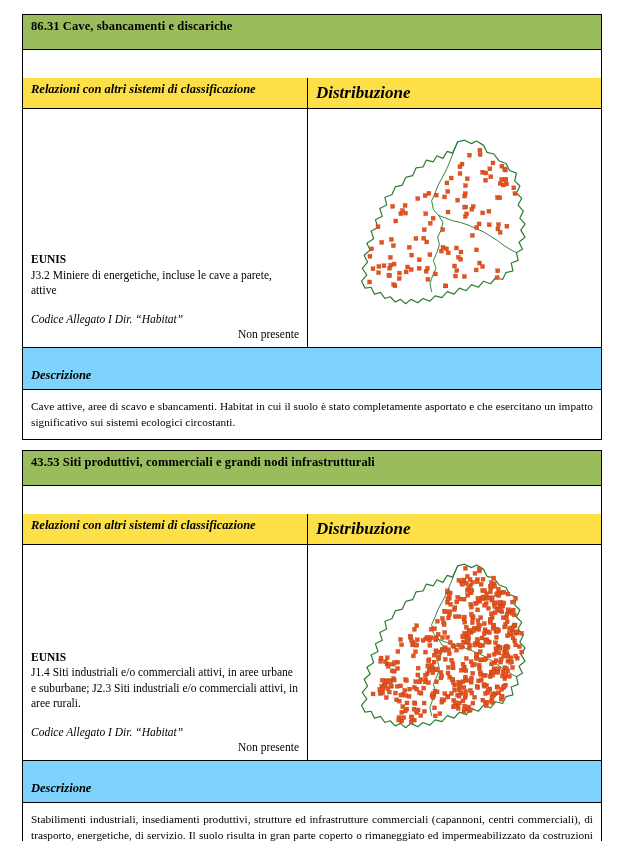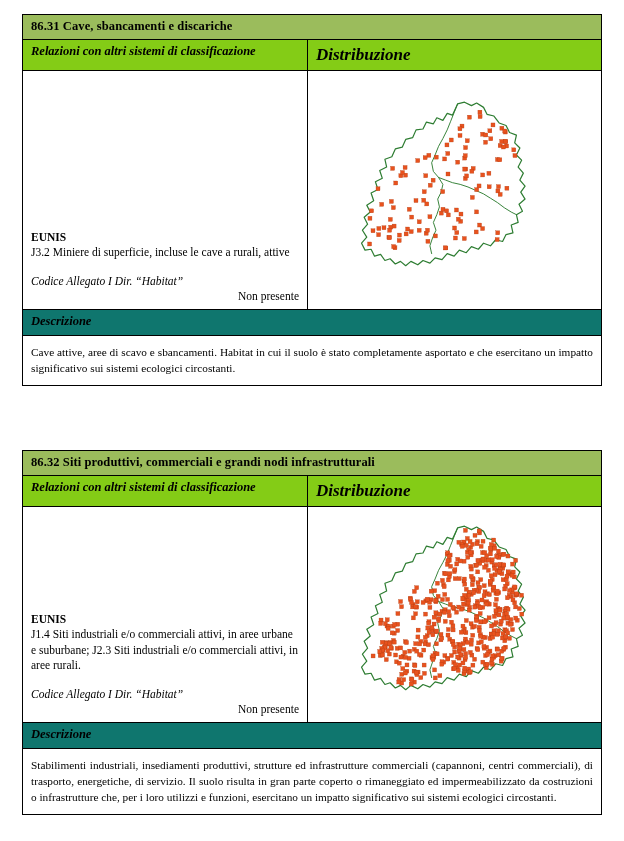--- a/index.html
+++ b/index.html
@@ -29,31 +29,32 @@
     left: 22px;
     width: 580px;
     border: 1.4px solid #000000;
     box-sizing: border-box;
     background: #ffffff;
   }
 
   .title-bar {
     background: #9BBC5C;
     border-bottom: 1.4px solid #000000;
-    padding: 4px 8px 4px 8px;
+    padding: 4px 8px 14px 8px;
     font-weight: bold;
     font-size: 12.5px;
     line-height: 1.25;
     letter-spacing: 0.1px;
   }
 
   .col-head-row {
     display: flex;
-    background: #84cc16;
+    background: #fde047;
     border-bottom: 1.4px solid #000000;
+    margin-top: 28px;
   }
   .col-head-left {
     width: 285px;
     box-sizing: border-box;
     border-right: 1.4px solid #000000;
     padding: 4px 8px 5px 8px;
     font-style: italic;
     font-weight: bold;
     font-size: 12.5px;
     line-height: 1.25;
@@ -108,23 +109,23 @@
     line-height: 1.35;
     margin-top: 13px;
   }
   .codice-text {
     font-size: 11.5px;
     line-height: 1.35;
     text-align: right;
   }
 
   .descr-head {
-    background: #0f766e;
+    background: #7dd3fc;
     border-bottom: 1.4px solid #000000;
-    padding: 4px 8px 5px 8px;
+    padding: 20px 8px 5px 8px;
     font-style: italic;
     font-weight: bold;
     font-size: 12.5px;
     line-height: 1.25;
   }
   .descr-body {
     padding: 8px 8px 9px 8px;
     font-size: 11.3px;
     line-height: 1.42;
     text-align: justify;
@@ -152,21 +153,21 @@
     <div class="title-bar">86.31 Cave, sbancamenti e discariche</div>
 
     <div class="col-head-row">
       <div class="col-head-left">Relazioni con altri sistemi di classificazione</div>
       <div class="col-head-right">Distribuzione</div>
     </div>
 
     <div class="body-row" style="height:238px;">
       <div class="body-left">
         <div class="eunis-label">EUNIS</div>
-        <div class="eunis-text">J3.2 Miniere di superficie, incluse le cave a rurali, attive</div>
+        <div class="eunis-text">J3.2 Miniere di energetiche, incluse le cave a parete, attive</div>
         <div class="codice-label">Codice Allegato I Dir. “Habitat”</div>
         <div class="codice-text">Non presente</div>
       </div>
       <div class="body-right">
         <div class="map-wrap">
           <svg viewBox="0 0 230 215" preserveAspectRatio="xMidYMid meet">
             <path class="outline" fill="none" stroke="#2E7D32" stroke-width="1.4" stroke-linejoin="round" stroke-linecap="round" d="M 118.0,8.0 L 126.0,6.0 L 134.0,10.0 L 140.0,7.0 L 148.0,12.0 L 152.0,20.0 L 160.0,22.0 L 166.0,30.0 L 174.0,33.0 L 178.0,41.0 L 186.0,44.0 L 184.0,53.0 L 190.0,59.0 L 186.0,67.0 L 192.0,73.0 L 188.0,81.0 L 194.0,88.0 L 190.0,96.0 L 196.0,103.0 L 191.0,110.0 L 196.0,118.0 L 189.0,124.0 L 193.0,132.0 L 186.0,136.0 L 188.0,145.0 L 180.0,148.0 L 182.0,157.0 L 174.0,159.0 L 170.0,167.0 L 162.0,165.0 L 156.0,172.0 L 148.0,169.0 L 142.0,176.0 L 134.0,173.0 L 128.0,180.0 L 120.0,177.0 L 114.0,184.0 L 106.0,181.0 L 100.0,188.0 L 92.0,186.0 L 86.0,192.0 L 78.0,189.0 L 72.0,194.0 L 64.0,190.0 L 58.0,195.0 L 52.0,190.0 L 46.0,193.0 L 40.0,187.0 L 34.0,189.0 L 29.0,182.0 L 22.0,184.0 L 18.0,176.0 L 11.0,177.0 L 7.0,169.0 L 13.0,162.0 L 8.0,154.0 L 14.0,147.0 L 10.0,139.0 L 17.0,133.0 L 13.0,125.0 L 21.0,120.0 L 18.0,111.0 L 26.0,107.0 L 23.0,98.0 L 31.0,94.0 L 28.0,85.0 L 36.0,81.0 L 34.0,72.0 L 42.0,69.0 L 46.0,60.0 L 54.0,58.0 L 58.0,49.0 L 66.0,47.0 L 70.0,38.0 L 78.0,37.0 L 82.0,29.0 L 90.0,31.0 L 94.0,24.0 L 101.0,27.0 L 106.0,19.0 L 112.0,21.0 Z"></path>
               <path d="M 96.0,93.0 L 104.0,96.0 L 112.0,99.0 L 121.0,101.0 L 130.0,104.0 L 139.0,108.0 L 148.0,112.0 L 156.0,117.0 L 164.0,122.0 L 172.0,128.0 L 180.0,133.0 L 186.0,136.0" fill="none" stroke="#2E7D32" stroke-width="1.1" stroke-linejoin="round" stroke-linecap="round"></path>
               <path d="M 118.0,8.0 L 114.0,18.0 L 110.0,28.0 L 106.0,38.0 L 101.0,48.0 L 96.0,57.0 L 92.0,67.0 L 88.0,76.0 L 90.0,86.0 L 96.0,93.0 L 101.0,101.0 L 99.0,110.0 L 95.0,118.0 L 97.0,127.0 L 94.0,136.0 L 90.0,145.0 L 93.0,154.0 L 89.0,163.0 L 86.0,172.0 L 88.0,181.0" fill="none" stroke="#2E7D32" stroke-width="1.1" stroke-linejoin="round" stroke-linecap="round"></path>
             <g class="markers">
@@ -297,21 +298,21 @@
         </div>
       </div>
     </div>
 
     <div class="descr-head">Descrizione</div>
     <div class="descr-body">Cave attive, aree di scavo e sbancamenti. Habitat in cui il suolo è stato completamente asportato e che esercitano un impatto significativo sui sistemi ecologici circostanti.</div>
   </div>
 
   <div class="habitat-table" id="table-8632" style="top:450px;">
 
-    <div class="title-bar">86.32 Siti produttivi, commerciali e grandi nodi infrastrutturali</div>
+    <div class="title-bar">43.53 Siti produttivi, commerciali e grandi nodi infrastrutturali</div>
 
     <div class="col-head-row">
       <div class="col-head-left">Relazioni con altri sistemi di classificazione</div>
       <div class="col-head-right">Distribuzione</div>
     </div>
 
     <div class="body-row" style="height:215px;">
       <div class="body-left">
         <div class="eunis-label">EUNIS</div>
         <div class="eunis-text">J1.4 Siti industriali e/o commerciali attivi, in aree urbane e suburbane; J2.3 Siti industriali e/o commerciali attivi, in aree rurali.</div>

